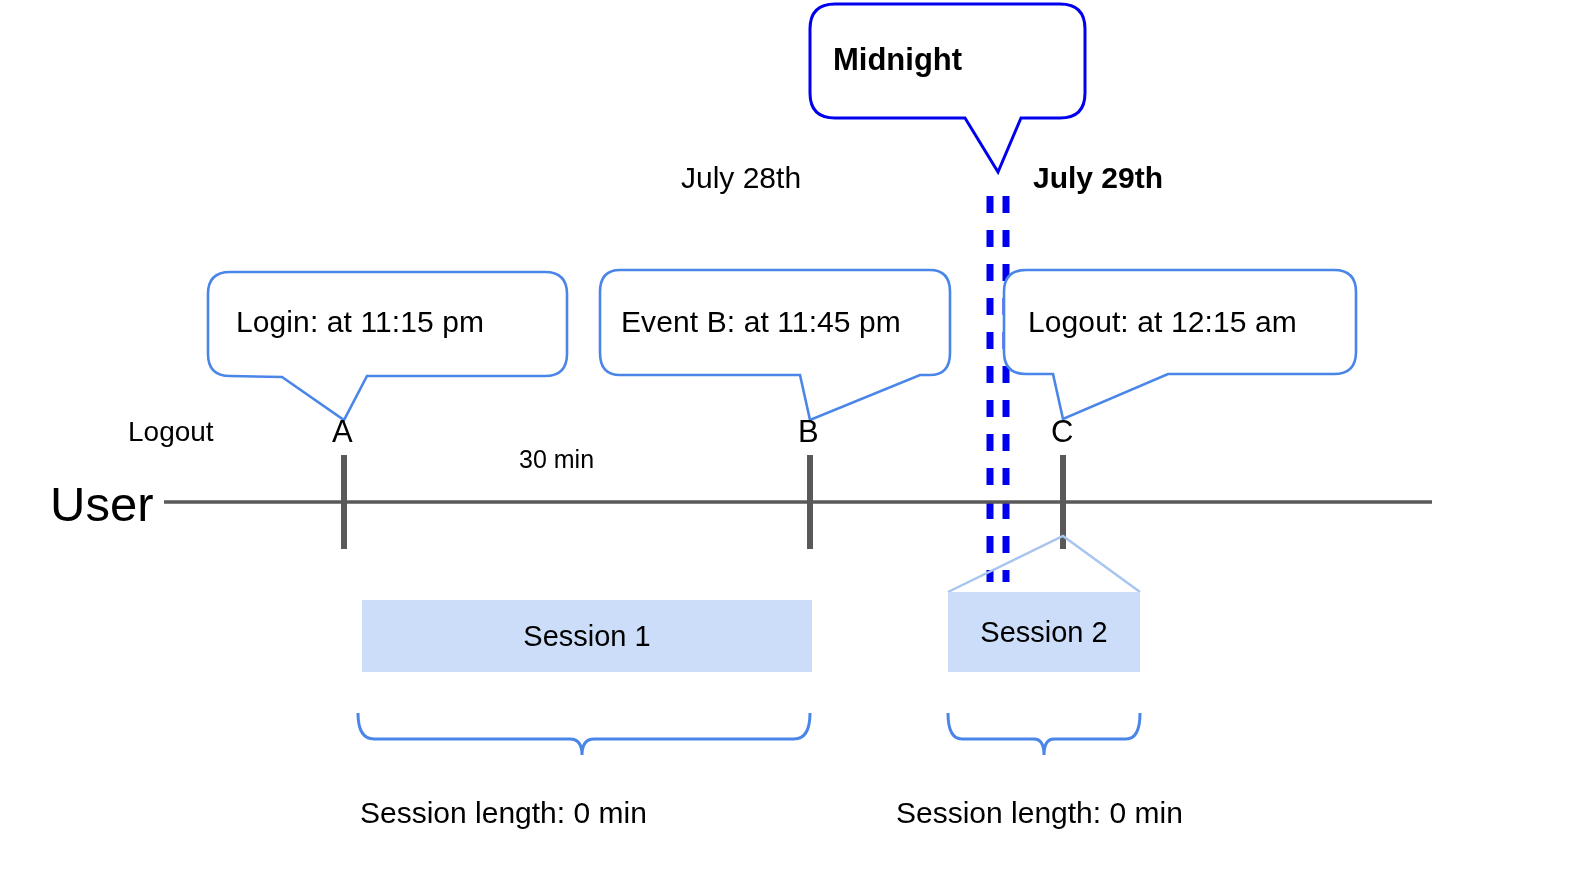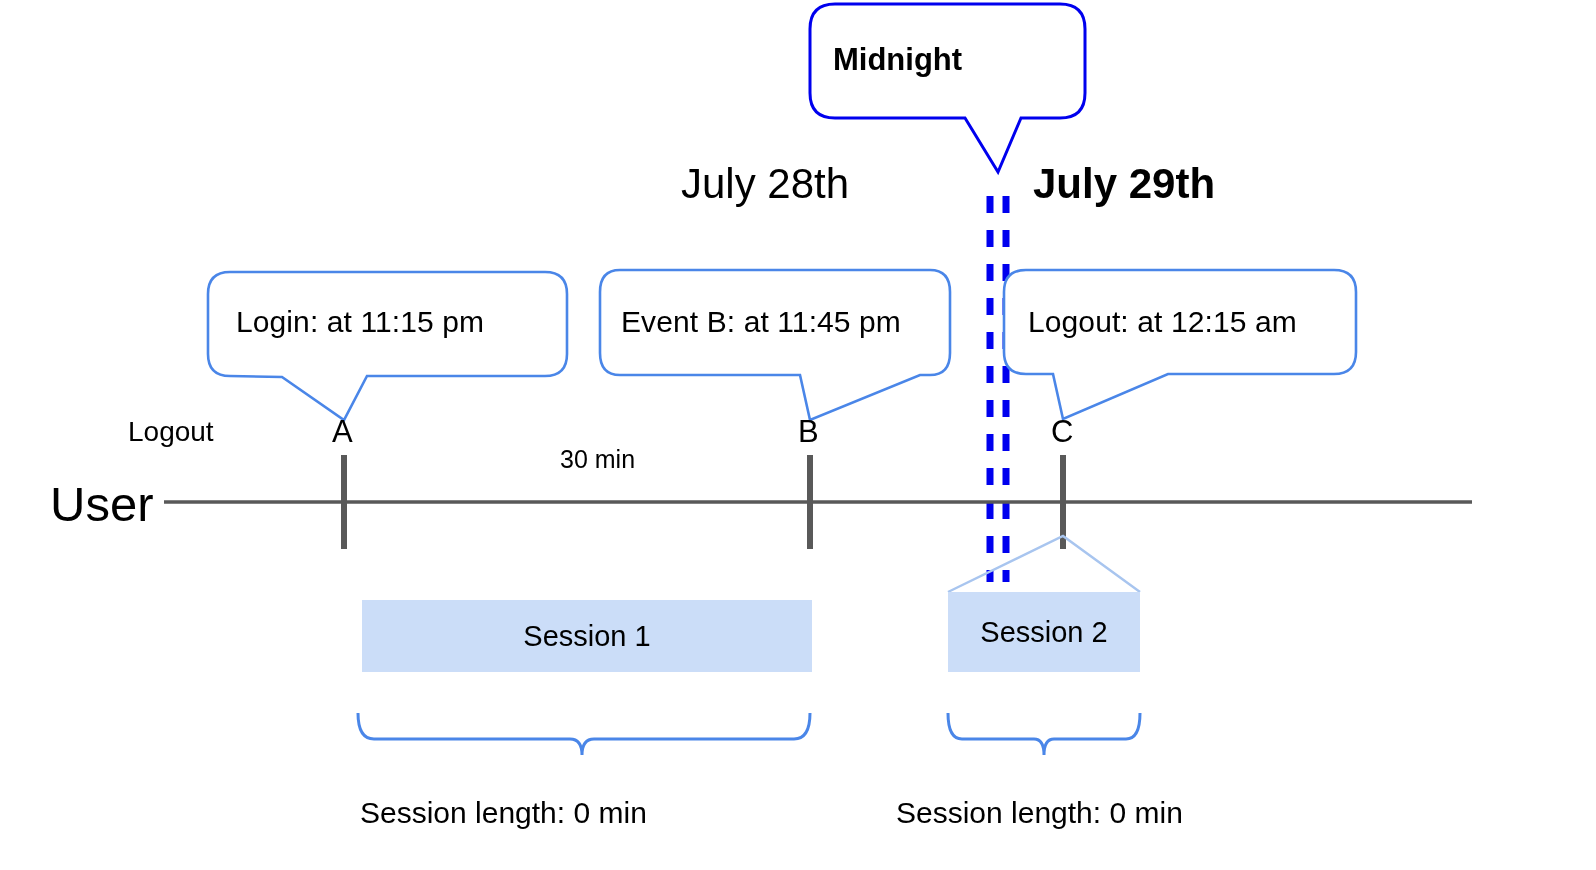--- a/index.html
+++ b/index.html
@@ -10,21 +10,20 @@
   body {
     font-family: "Liberation Sans", sans-serif;
     -webkit-font-smoothing: antialiased;
   }
   #stage {
     position: relative;
     width: 1432px;
     height: 870px;
     background: #ffffff;
     overflow: hidden;
-    padding-left: 40px;
   }
   #canvas {
     position: absolute;
     left: 0;
     top: 0;
     width: 1596px;
     height: 870px;
   }
   .txt {
     position: absolute;
@@ -43,21 +42,21 @@
   }
 
   
   .midnight-text {
     font-size: 31px;
     font-weight: bold;
   }
 
   
   .date-label {
-    font-size: 42px;
+    font-size: 30px;
   }
 
   
   .user-label { font-size: 49px; }
   .events-label { font-size: 28px; }
   .event-letter { font-size: 31px; }
   .gap-label { font-size: 25px; }
 
   
   .session-bar {
@@ -198,21 +197,21 @@
     <b>Logout:</b><span> at 12:15 am</span>
   </div>
 
   <div class="txt events-label" style="left:128px; top:418px;">Logout</div>
   <div class="txt user-label" style="left:50px; top:480px;">User</div>
 
   <div class="txt event-letter" style="left:332px; top:416px;">A</div>
   <div class="txt event-letter" style="left:798px; top:416px;">B</div>
   <div class="txt event-letter" style="left:1051px; top:416px;">C</div>
 
-  <div class="txt gap-label" style="left:560px; top:447px;">30 min</div>
+  <div class="txt gap-label" style="left:519px; top:447px;">30 min</div>
 
   <div class="session-bar" style="left:362px; top:600px; width:450px; height:72px;">
     <span>Session 1</span>
   </div>
   <div class="session-bar" style="left:948px; top:592px; width:192px; height:80px;">
     <span>Session 2</span>
   </div>
 
   <div class="txt session-length" style="left:360px; top:798px;">Session length: 0 min</div>
   <div class="txt session-length" style="left:896px; top:798px;">Session length: 0 min</div>

